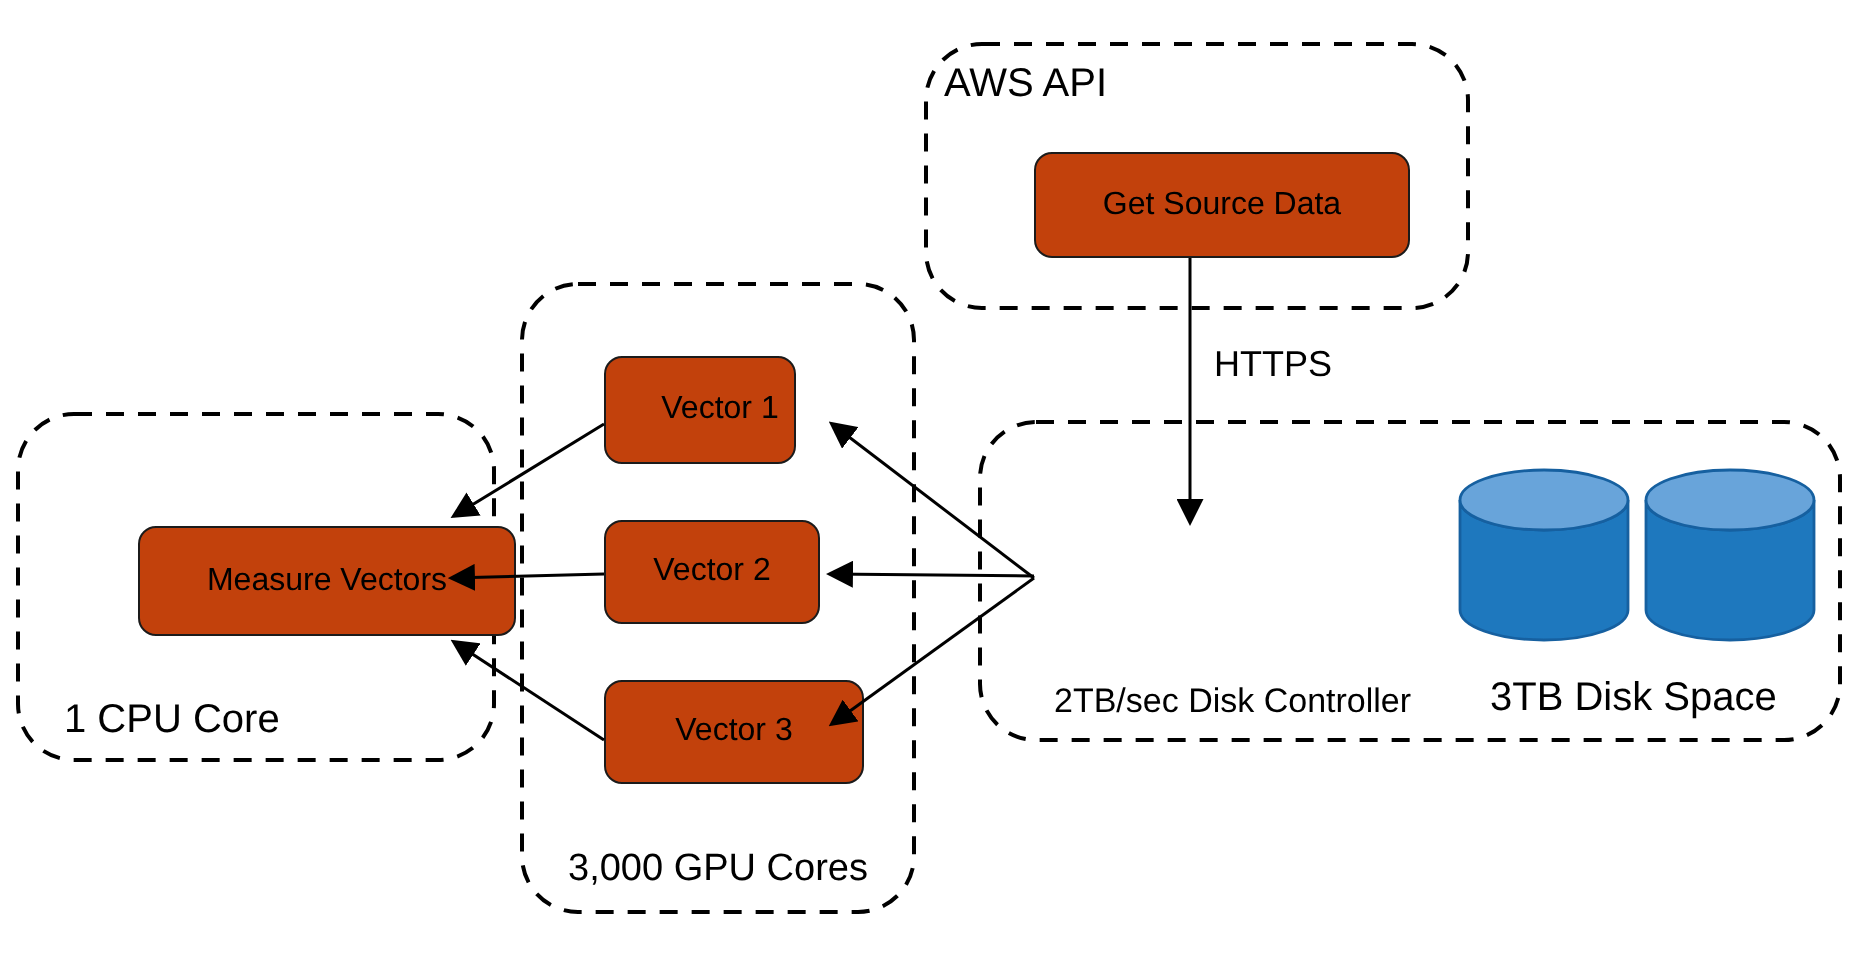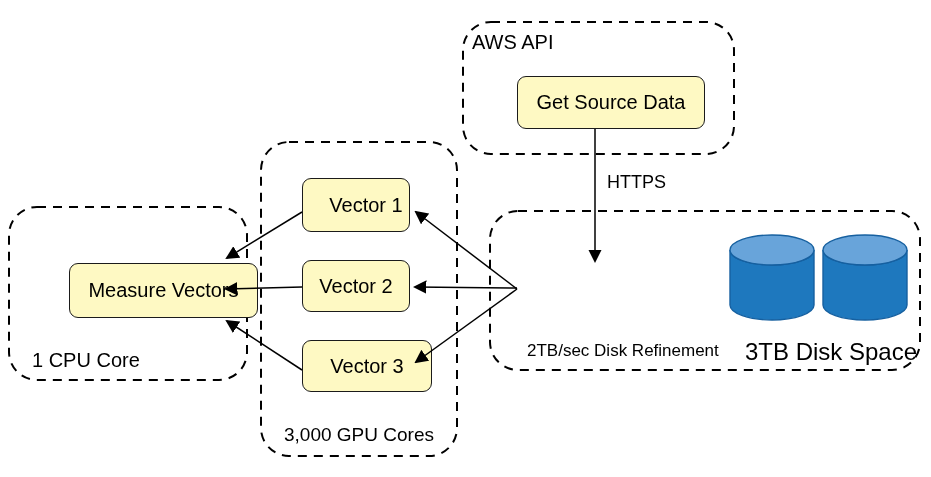--- a/index.html
+++ b/index.html
@@ -19,46 +19,46 @@
   svg.layer {
     position: absolute;
     left: 0;
     top: 0;
     width: 931px;
     height: 477px;
     pointer-events: none;
   }
   .node {
     position: absolute;
-    background: #fef9c3;
+    background: #c2410c;
     border: 1.6px solid #1b1b1b;
     border-radius: 9px;
     display: flex;
     align-items: center;
     justify-content: center;
-    font-size: 20px;
+    font-size: 16px;
     color: #000000;
     box-sizing: border-box;
     white-space: nowrap;
   }
   .diagram-label {
     position: absolute;
     white-space: nowrap;
     color: #000000;
   }
   .label-aws      { left: 472px; top: 31px;  font-size: 20px; }
   .label-https    { left: 607px; top: 172px; font-size: 18px; }
   .label-diskctrl { left: 527px; top: 341px; font-size: 17px; }
-  .label-diskspace{ left: 745px; top: 338px; font-size: 24px; }
+  .label-diskspace{ left: 745px; top: 338px; font-size: 20px; }
   .label-gpu      { left: 261px; top: 424px; width: 196px; text-align: center; font-size: 19px; }
   .label-cpu      { left: 32px;  top: 349px; font-size: 20px; }
 
   .node-get-source-data { left: 517px; top: 76px;  width: 188px; height: 53px; }
   .node-data-refinement { left: 517px; top: 264px; width: 190px; height: 51px; }
-  .node-vector-1        { left: 302px; top: 178px; width: 108px; height: 54px; padding-left: 20px; }
+  .node-vector-1        { left: 302px; top: 178px; width: 96px; height: 54px; padding-left: 20px; }
   .node-vector-2        { left: 302px; top: 260px; width: 108px; height: 52px; }
   .node-vector-3        { left: 302px; top: 340px; width: 130px; height: 52px; }
   .node-measure-vectors { left: 33px;  top: 263px; width: 189px; height: 55px; margin-left: 36px; }
 </style>
 </head>
 <body>
 
 <div class="canvas">
 
   <svg class="layer" viewBox="0 0 931 477">
@@ -89,21 +89,21 @@
     <span>Vector 2</span>
   </div>
   <div class="node node-vector-3">
     <span>Vector 3</span>
   </div>
   <div class="node node-measure-vectors">
     <span>Measure Vectors</span>
   </div>
 
   <div class="diagram-label label-aws">AWS API</div>
-  <div class="diagram-label label-diskctrl">2TB/sec Disk Refinement</div>
+  <div class="diagram-label label-diskctrl">2TB/sec Disk Controller</div>
   <div class="diagram-label label-diskspace">3TB Disk Space</div>
   <div class="diagram-label label-gpu">3,000 GPU Cores</div>
   <div class="diagram-label label-cpu">1 CPU Core</div>
 
   <div class="diagram-label label-https">HTTPS</div>
 
   <svg class="layer" viewBox="0 0 931 477">
     <defs>
       <marker id="arrowhead" viewBox="0 0 10 10" refX="8.5" refY="5" markerWidth="9" markerHeight="9" orient="auto-start-reverse">
         <path d="M0 0 L10 5 L0 10 Z" fill="#000000"></path>

